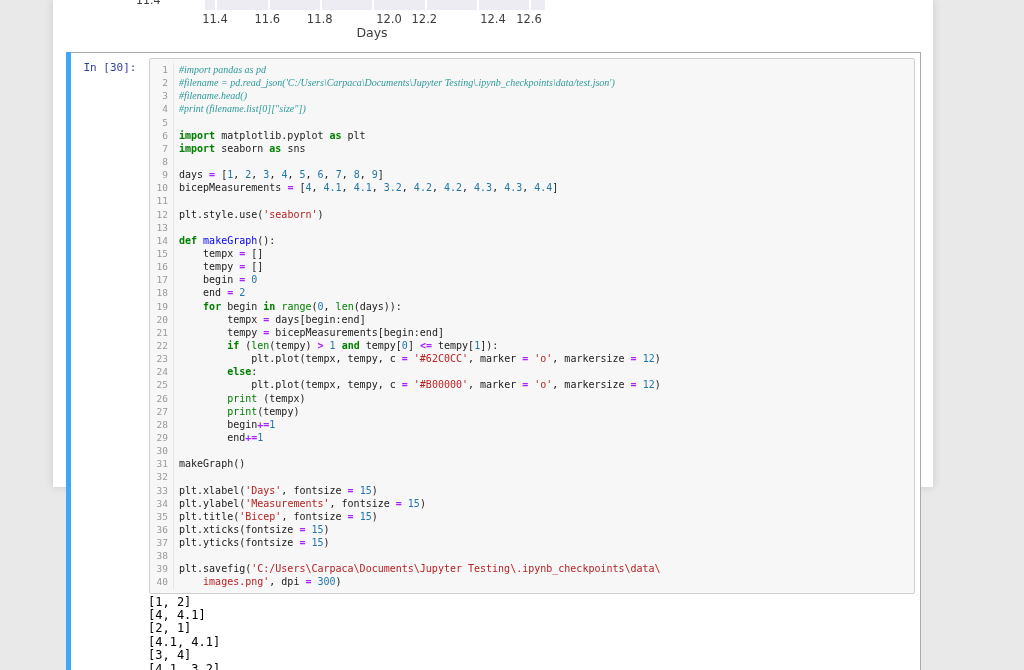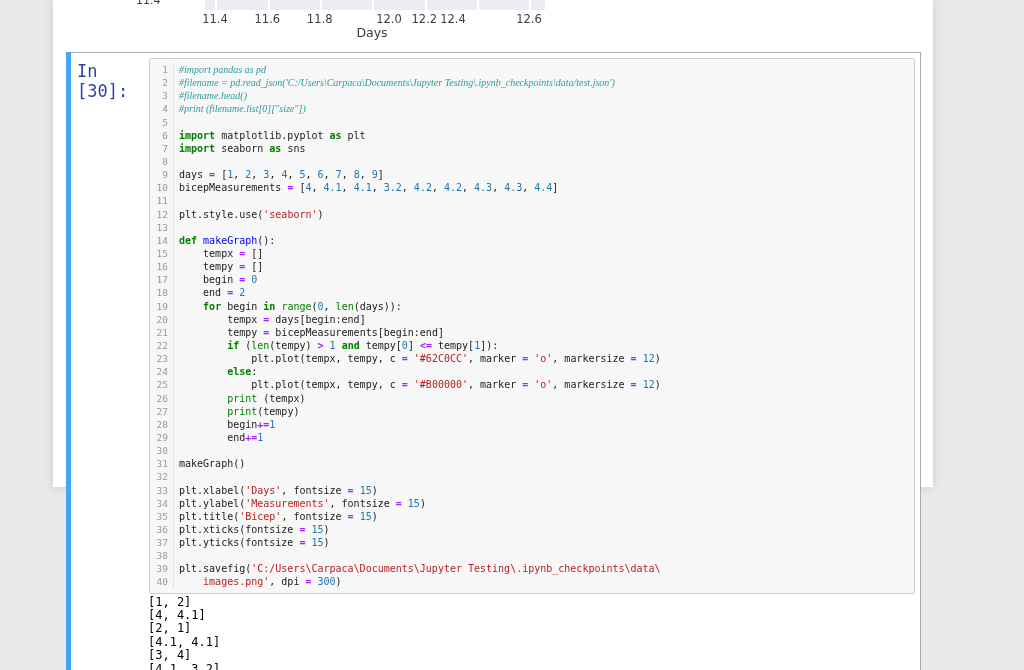--- a/index.html
+++ b/index.html
@@ -20,22 +20,22 @@
     font-size:11.5px; color:var(--tick_text); }
   .xlabel { position:absolute; top:25px; left:319px; transform:translateX(-50%);
     font-size:12.5px; color:var(--tick_text); }
 
   
   .cell { position:absolute; left:13px; top:52px; width:855px; height:650px;
     border:1px solid var(--cell_border); background:#fff; }
   .sel-bar { position:absolute; left:-1px; top:-1px; bottom:-1px; width:5px;
     background:var(--selected_bar); }
   .cell-inner { display:flex; padding:5px 5px 0 10px; }
-  .prompt { width:72px; flex:none; text-align:left; padding:3px 6px 0 0;
-    font-family:"DejaVu Sans Mono", monospace; font-size:17px;
+  .prompt { width:72px; flex:none; text-align:center; padding:3px 6px 0 0;
+    font-family:"DejaVu Sans Mono", monospace; font-size:11px;
     color:var(--prompt); }
   .input-area { flex:1; background:var(--input_bg);
     border:1px solid var(--input_border); border-radius:2px; padding:4px 0; }
 
   .code-line { display:flex; line-height:13.15px; height:13.15px;
     font-family:"DejaVu Sans Mono", monospace; font-size:10px; }
   .gutter { width:24px; flex:none; text-align:right; padding-right:5px;
     color:var(--lineno); border-right:1px solid #e3e3e3; font-size:9.5px; }
   .code-text { padding-left:5px; white-space:pre; color:var(--syn_text); }
 
@@ -67,21 +67,21 @@
         <div class="gridline" style="left: 219.5px;"></div>
         <div class="gridline" style="left: 272px;"></div>
         <div class="gridline" style="left: 324px;"></div>
       </div>
     <div id="xticks">
         <span class="xtick" style="left: 162px;">11.4</span>
         <span class="xtick" style="left: 214.33px;">11.6</span>
         <span class="xtick" style="left: 266.66px;">11.8</span>
         <span class="xtick" style="left: 336px;">12.0</span>
         <span class="xtick" style="left: 371.32px;">12.2</span>
-        <span class="xtick" style="left: 400px;">12.4</span>
+        <span class="xtick" style="left: 440px;">12.4</span>
         <span class="xtick" style="left: 475.98px;">12.6</span>
       </div>
     <div class="xlabel">Days</div>
   </div>
 
   <div class="cell">
     <div class="sel-bar"></div>
     <div class="cell-inner">
       <div class="prompt">In [30]:</div>
       <div class="input-area" id="code-area">

